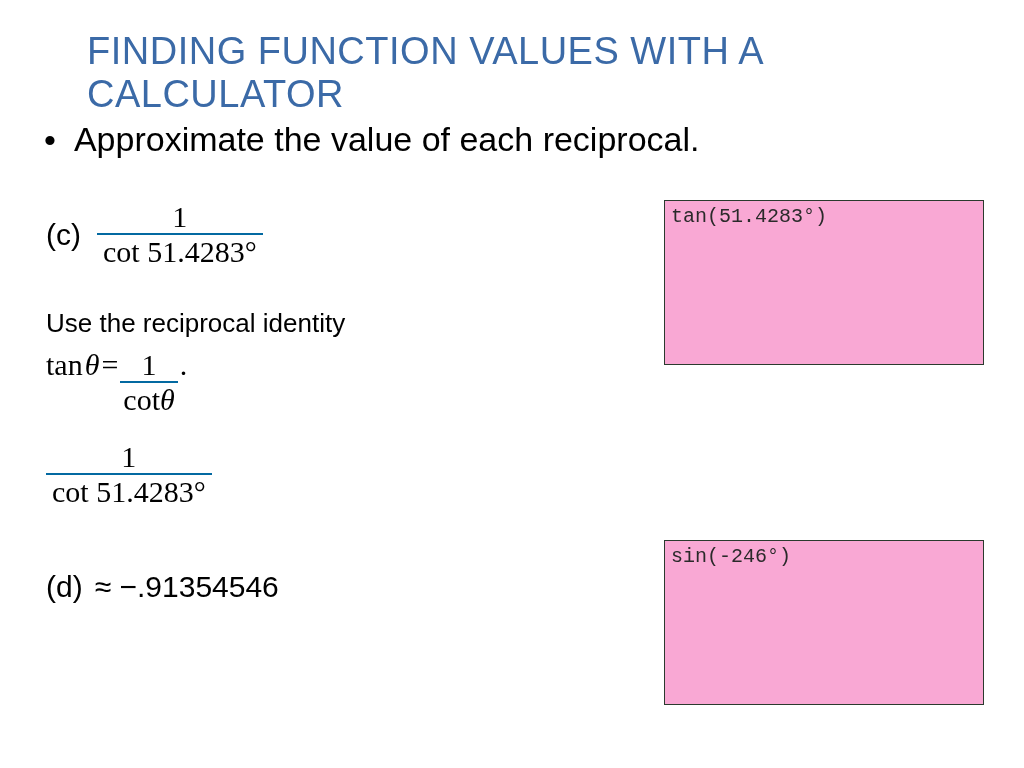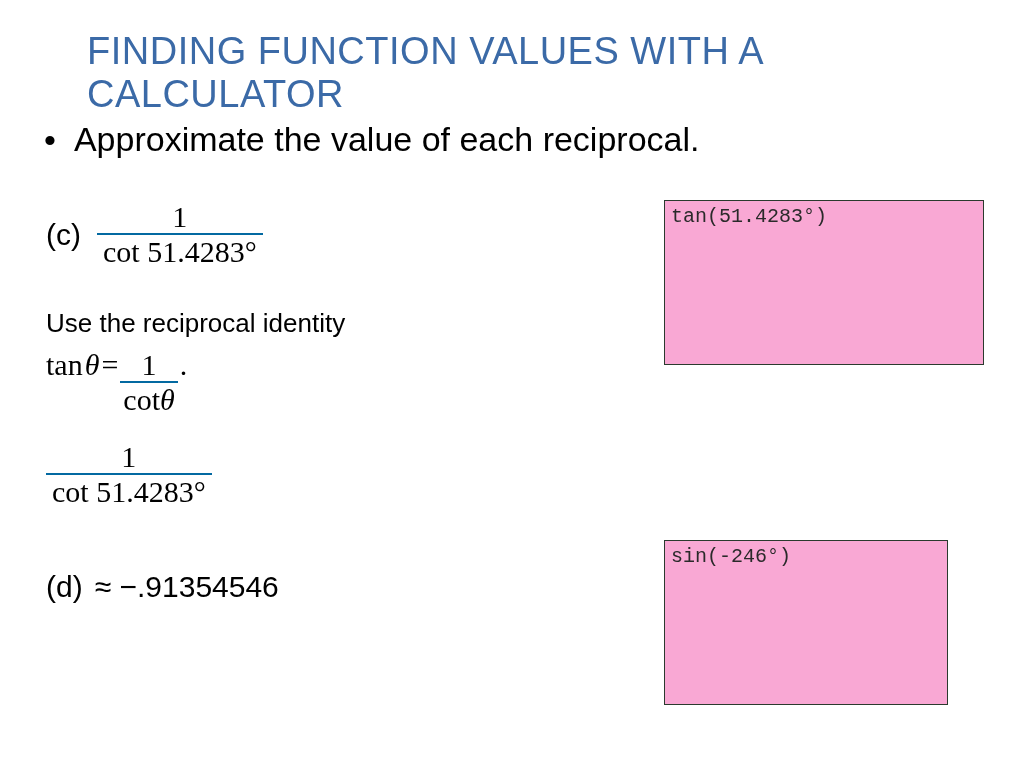--- a/index.html
+++ b/index.html
@@ -11,21 +11,21 @@
 .frac .num { padding:0 6px; }
 .frac .den { border-top:2px solid #0369a1; padding:0 6px 2px 6px; }
 .frac-sm .num, .frac-sm .den { padding:0 3px; }
 .recip-label { position:absolute; left:46px; top:308px; font-size:26px; font-family:Arial; }
 .identity { position:absolute; left:46px; top:348px; font-family:"Times New Roman", serif; font-size:30px; display:flex; align-items:flex-start; gap:2px; }
 .ital { font-style:italic; }
 .equation { position:absolute; left:46px; top:440px; font-family:"Times New Roman", serif; font-size:30px; display:flex; align-items:center; gap:10px; white-space:nowrap; }
 .part-d { position:absolute; left:46px; top:570px; font-size:30px; font-family:Arial; display:flex; align-items:center; gap:12px; white-space:nowrap; }
 .calc { position:absolute; background:#f9a8d4; border:1.5px solid #2b3a2e; font-family:"Courier New", monospace; font-size:20px; padding:4px 6px 4px 6px; color:#2a2a2a; line-height:1.15; box-sizing:border-box; }
 .calc1 { left:664px; top:200px; width:320px; height:165px; }
-.calc2 { left:664px; top:540px; width:284px; height:165px; }
+.calc2 { left:664px; top:540px; width:320px; height:165px; }
 .calc .in { display:block; white-space:pre; }
 .calc .out { display:block; text-align:left; padding-left:90px; white-space:pre; }
 </style>
 </head>
 <body>
 
 <div class="title">FINDING FUNCTION VALUES WITH A CALCULATOR</div>
 
 <div class="bullet-line">
   <span class="bullet">•</span>

